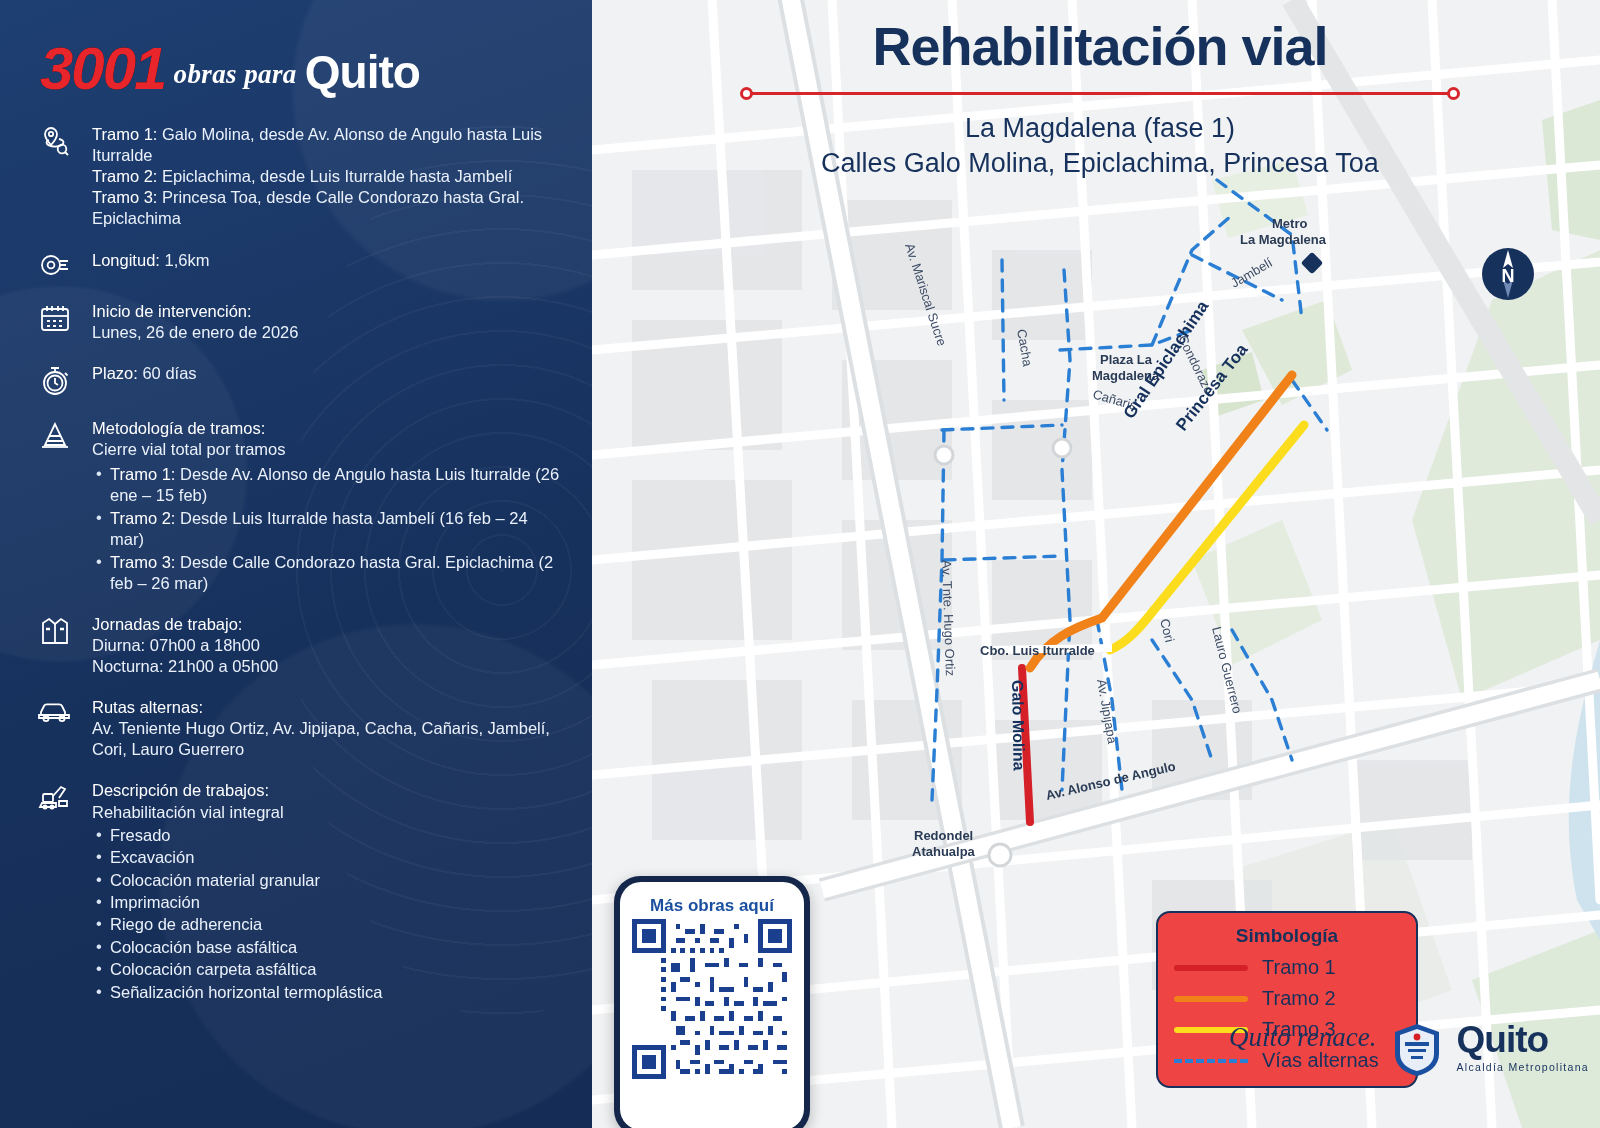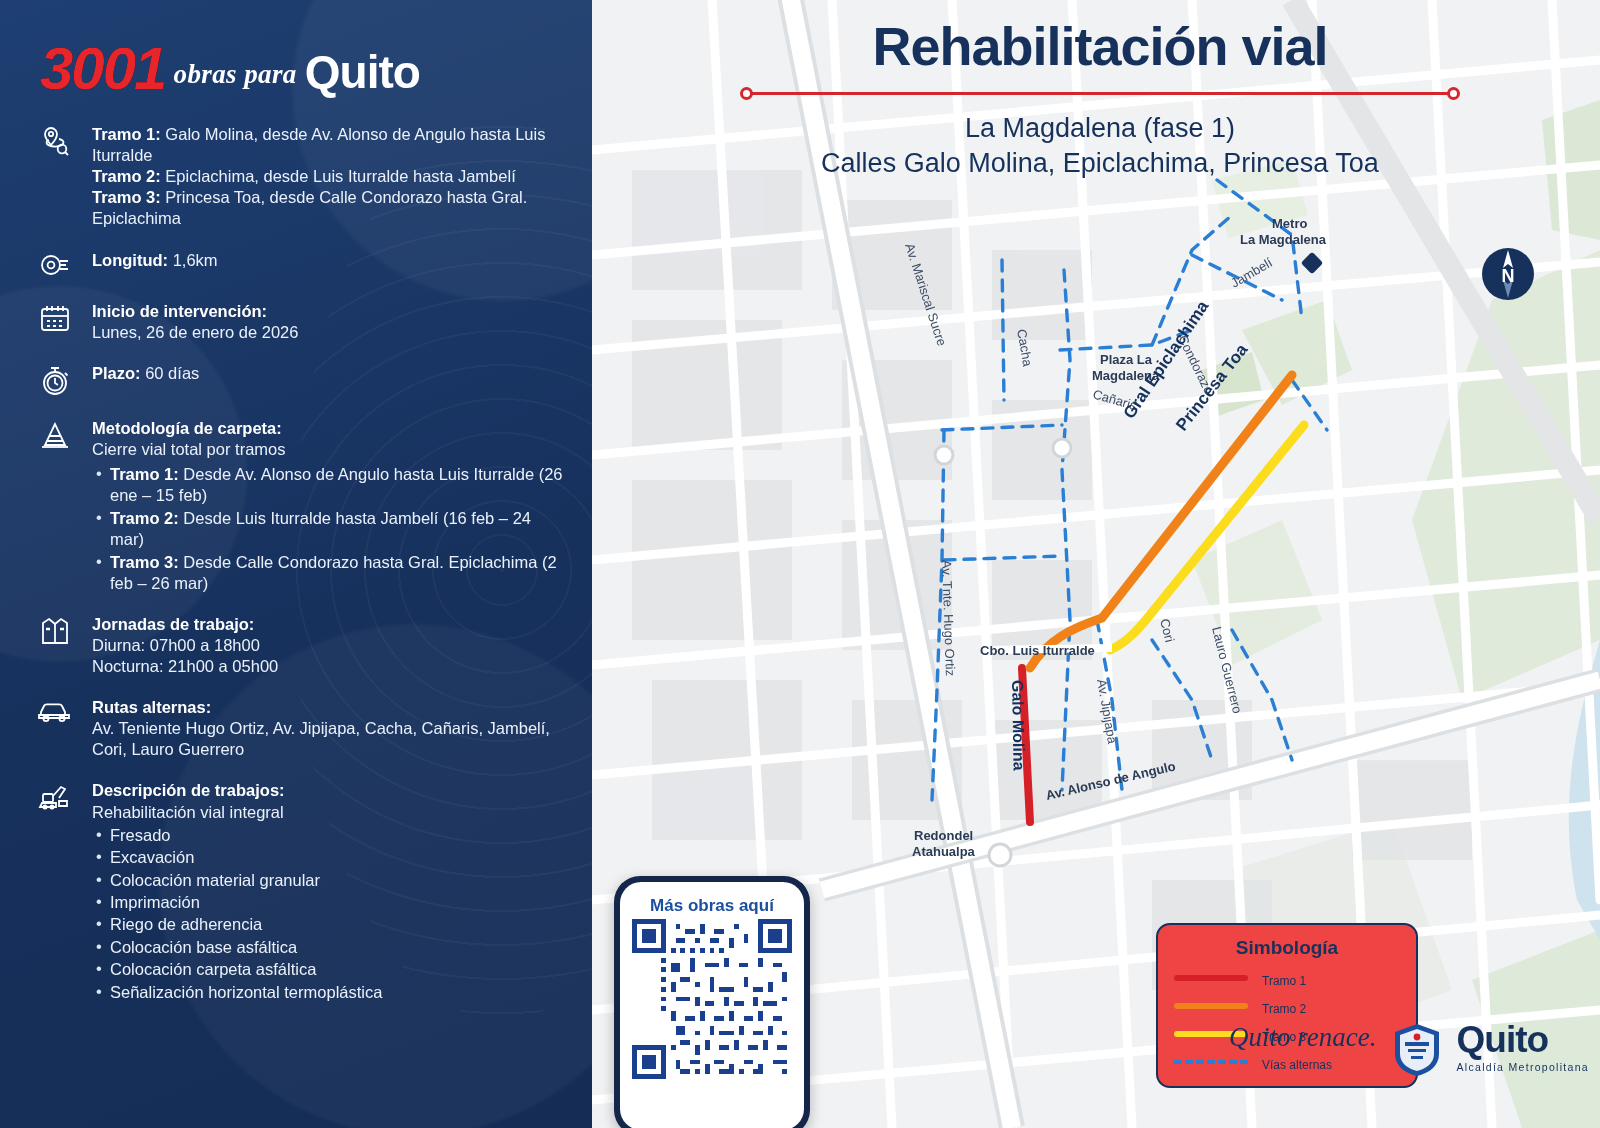--- a/index.html
+++ b/index.html
@@ -54,21 +54,21 @@
   }
   .logo-quito {
     font-size: 46px; font-weight:700; color:#fff; line-height:1; padding-bottom:2px;
     letter-spacing:-1px;
   }
 
   .info-item { display:flex; gap:16px; margin-bottom: 19px; align-items:flex-start; }
   .info-icon { width:42px; min-width:42px; display:flex; justify-content:center; padding-top:2px; }
   .info-icon svg { display:block; }
   .info-body { font-size:16.5px; line-height:1.28; color:#eaf1fb; padding-top:1px;}
-  .info-body b { color:#ffffff; font-weight:700; }
+  .info-body b { color:#ffffff; font-weight:400; }
   .sub-list { margin-top:4px; }
   .sub-list li { list-style:none; position:relative; padding-left:18px; margin-top:3px; line-height:1.25;}
   .sub-list li::before{ content:"•"; position:absolute; left:4px; top:-1px; color:#dbe6f5; }
   .plain-list li { list-style:none; position:relative; padding-left:18px; margin-top:2px; line-height:1.24;}
   .plain-list li::before{ content:"•"; position:absolute; left:4px; top:-1px; color:#dbe6f5; }
 
   
   #mapwrap {
     position:relative;
     width:1008px; height:1128px;
@@ -103,21 +103,21 @@
   
   .legend {
     position:absolute; right:182px; bottom:40px; width:262px;
     background:#ef4444; border:2.5px solid #16315c; border-radius:14px;
     padding:12px 16px 14px 16px; z-index:6;
   }
   .legend h4 { text-align:center; font-size:19px; color:#16315c; margin-bottom:9px; }
   .legend-row { display:flex; align-items:center; gap:14px; margin-top:8px; }
   .legend-sw { width:74px; height:6px; border-radius:3px; }
   .legend-sw.dashed { height:0; border-top:4px dashed #2a7fd4; border-radius:0;}
-  .legend-lbl { font-size:12px; color:#16315c;margin-top:6px; }
+  .legend-lbl { font-size:20px; color:#16315c; }
 
   
   .brand { position:absolute; right:11px; bottom:46px; display:flex; align-items:flex-start; gap:14px; z-index:6;}
   .brand-slogan { font-family:"Liberation Serif", serif; font-style:italic; font-size:27px; color:#16315c; }
   .brand-quito { font-size:37px; font-weight:700; color:#16315c; line-height:.95; letter-spacing:-1px;}
   .brand-sub { font-size:10.5px; color:#16315c; letter-spacing:1.3px; }
 
   
   .mlabel { font-size:13px; fill:#2a3b55; font-family:"Liberation Sans", sans-serif; }
   .mlabel.bold { font-weight:700; }
@@ -198,21 +198,21 @@
 
     <div class="info-item">
       <span class="info-icon">
         <svg width="34" height="32" viewBox="0 0 34 32" fill="none" stroke="#fff" stroke-width="1.8">
           <path d="M17 5L7 26h20L17 5z"></path>
             <path d="M11.5 17h11M9.5 22h15"></path>
             <path d="M4 28h26"></path>
         </svg>
       </span>
       <div class="info-body">
-        <div><b>Metodología de carpeta:</b></div>
+        <div><b>Metodología de tramos:</b></div>
         <div>Cierre vial total por tramos</div>
         <ul class="sub-list">
           <li><b>Tramo 1:</b><span> Desde Av. Alonso de Angulo hasta Luis Iturralde (26 ene – 15 feb)</span></li>
           <li><b>Tramo 2:</b><span> Desde Luis Iturralde hasta Jambelí (16 feb – 24 mar)</span></li>
           <li><b>Tramo 3:</b><span> Desde Calle Condorazo hasta Gral. Epiclachima (2 feb – 26 mar)</span></li>
         </ul>
       </div>
     </div>
 
     <div class="info-item">

